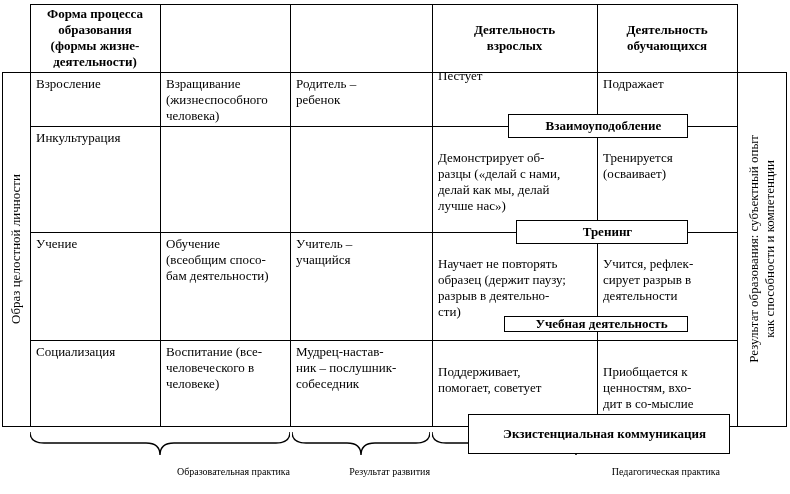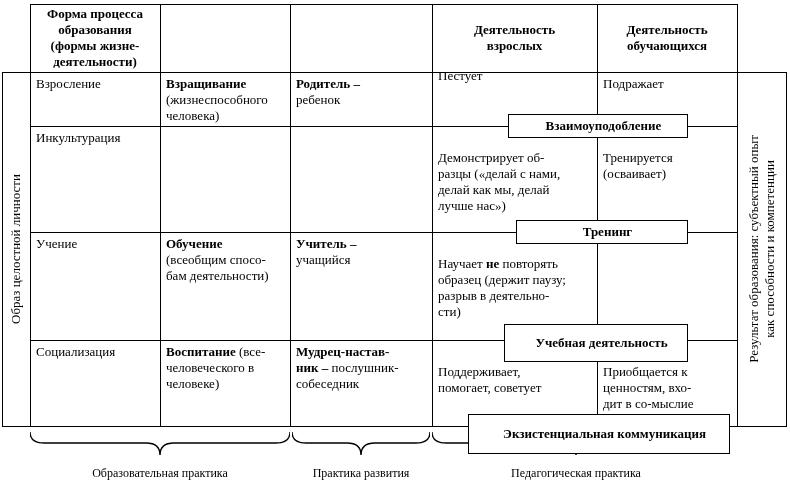--- a/index.html
+++ b/index.html
@@ -3,27 +3,27 @@
 <meta charset="utf-8">
 <style>
   html,body{margin:0;padding:0;background:#fff;}
   .canvas{position:relative;width:790px;height:494px;background:#ffffff;
           font-family:"Liberation Serif", serif;color:#000;overflow:hidden;}
   .line{position:absolute;background:#000;}
   .cell{position:absolute;box-sizing:border-box;font-size:13px;line-height:16px;
         padding:4px 6px;white-space:pre-line;}
   .hdr{display:flex;align-items:center;justify-content:center;text-align:center;
        font-weight:bold;white-space:pre-line;}
-  .b{font-weight:bold;margin-top:34px;}
+  .b{font-weight:normal;margin-top:34px;}
   .pad-top{padding-top:24px;}
   .overlay{position:absolute;box-sizing:border-box;background:#fff;border:1px solid #000;
            font-weight:bold;font-size:13px;display:flex;align-items:center;justify-content:center;
            text-align:left;z-index:3;padding-left:11px;}
   .brace{position:absolute;z-index:2;}
-  .brace-label{position:absolute;font-size:12px;text-align:center;z-index:1;}
+  .brace-label{position:absolute;font-size:10px;text-align:right;z-index:1;}
   .side{position:absolute;}
   .side-inner{position:absolute;left:50%;top:50%;transform:translate(-50%,-50%) rotate(-90deg);
               font-size:13px;line-height:16px;text-align:center;}
   .nowrap{white-space:nowrap;}
 </style>
 </head>
 <body>
 
 <div class="canvas">
 
@@ -81,46 +81,49 @@
   <div class="cell" style="left:30px;top:232px;width:130px;height:108px">Учение</div>
   <div class="cell" style="left:160px;top:232px;width:130px;height:108px"><span class="b">Обучение</span><span>
 (всеобщим спосо-
 бам деятельности)</span></div>
   <div class="cell" style="left:290px;top:232px;width:142px;height:108px"><span class="b">Учитель –</span><span>
 учащийся</span></div>
   <div class="cell pad-top" style="left:432px;top:232px;width:165px;height:108px"><span>Научает </span><span class="b">не</span><span> повторять
 образец (держит паузу;
 разрыв в деятельно-
 сти)</span></div>
+  <div class="cell pad-top" style="left:597px;top:232px;width:140px;height:108px">Учится, рефлек-
+сирует разрыв в
+деятельности</div>
 
   <div class="cell" style="left:30px;top:340px;width:130px;height:86px">Социализация</div>
   <div class="cell" style="left:160px;top:340px;width:130px;height:86px"><span class="b">Воспитание</span><span> (все-
 человеческого в
 человеке)</span></div>
   <div class="cell" style="left:290px;top:340px;width:142px;height:86px"><span class="b">Мудрец-настав-
 ник –</span><span> послушник-
 собеседник</span></div>
   <div class="cell pad-top" style="left:432px;top:340px;width:165px;height:86px"><span>Поддерживает,
 помогает, советует</span><span class="b"></span><span></span></div>
   <div class="cell pad-top" style="left:597px;top:340px;width:140px;height:86px">Приобщается к
 ценностям, вхо-
 дит в со-мыслие</div>
 
   <div class="overlay" style="left:508px;top:114px;width:180px;height:24px">Взаимоуподобление</div>
   <div class="overlay" style="left:516px;top:220px;width:172px;height:24px">Тренинг</div>
-  <div class="overlay" style="left:504px;top:324px;width:184px;height:38px">Учебная деятельность</div>
+  <div class="overlay" style="left:504px;top:316px;width:184px;height:16px">Учебная деятельность</div>
   <div class="overlay" style="left:468px;top:414px;width:262px;height:40px">Экзистенциальная коммуникация</div>
 
   <svg class="brace" style="left:30px;top:432px" width="260" height="24" viewBox="0 0 260 24">
     <path d="M0,0 Q0,11 14,11 L116,11 Q130,11 130,23 Q130,11 144,11 L246,11 Q260,11 260,0" fill="none" stroke="#000" stroke-width="1.4"></path>
   </svg>
   <svg class="brace" style="left:292px;top:432px" width="138" height="24" viewBox="0 0 138 24">
     <path d="M0,0 Q0,11 14,11 L55,11 Q69,11 69,23 Q69,11 83,11 L124,11 Q138,11 138,0" fill="none" stroke="#000" stroke-width="1.4"></path>
   </svg>
   <svg class="brace" style="left:432px;top:432px" width="288" height="24" viewBox="0 0 288 24">
     <path d="M0,0 Q0,11 14,11 L130,11 Q144,11 144,23 Q144,11 158,11 L274,11 Q288,11 288,0" fill="none" stroke="#000" stroke-width="1.4"></path>
   </svg>
 
   <div class="brace-label" style="left:30px;top:466px;width:260px">Образовательная практика</div>
-  <div class="brace-label" style="left:292px;top:466px;width:138px">Практика развития</div>
+  <div class="brace-label" style="left:292px;top:466px;width:138px">Результат развития</div>
   <div class="brace-label" style="left:432px;top:466px;width:288px">Педагогическая практика</div>
 
 </div>
 
 </body></html>

